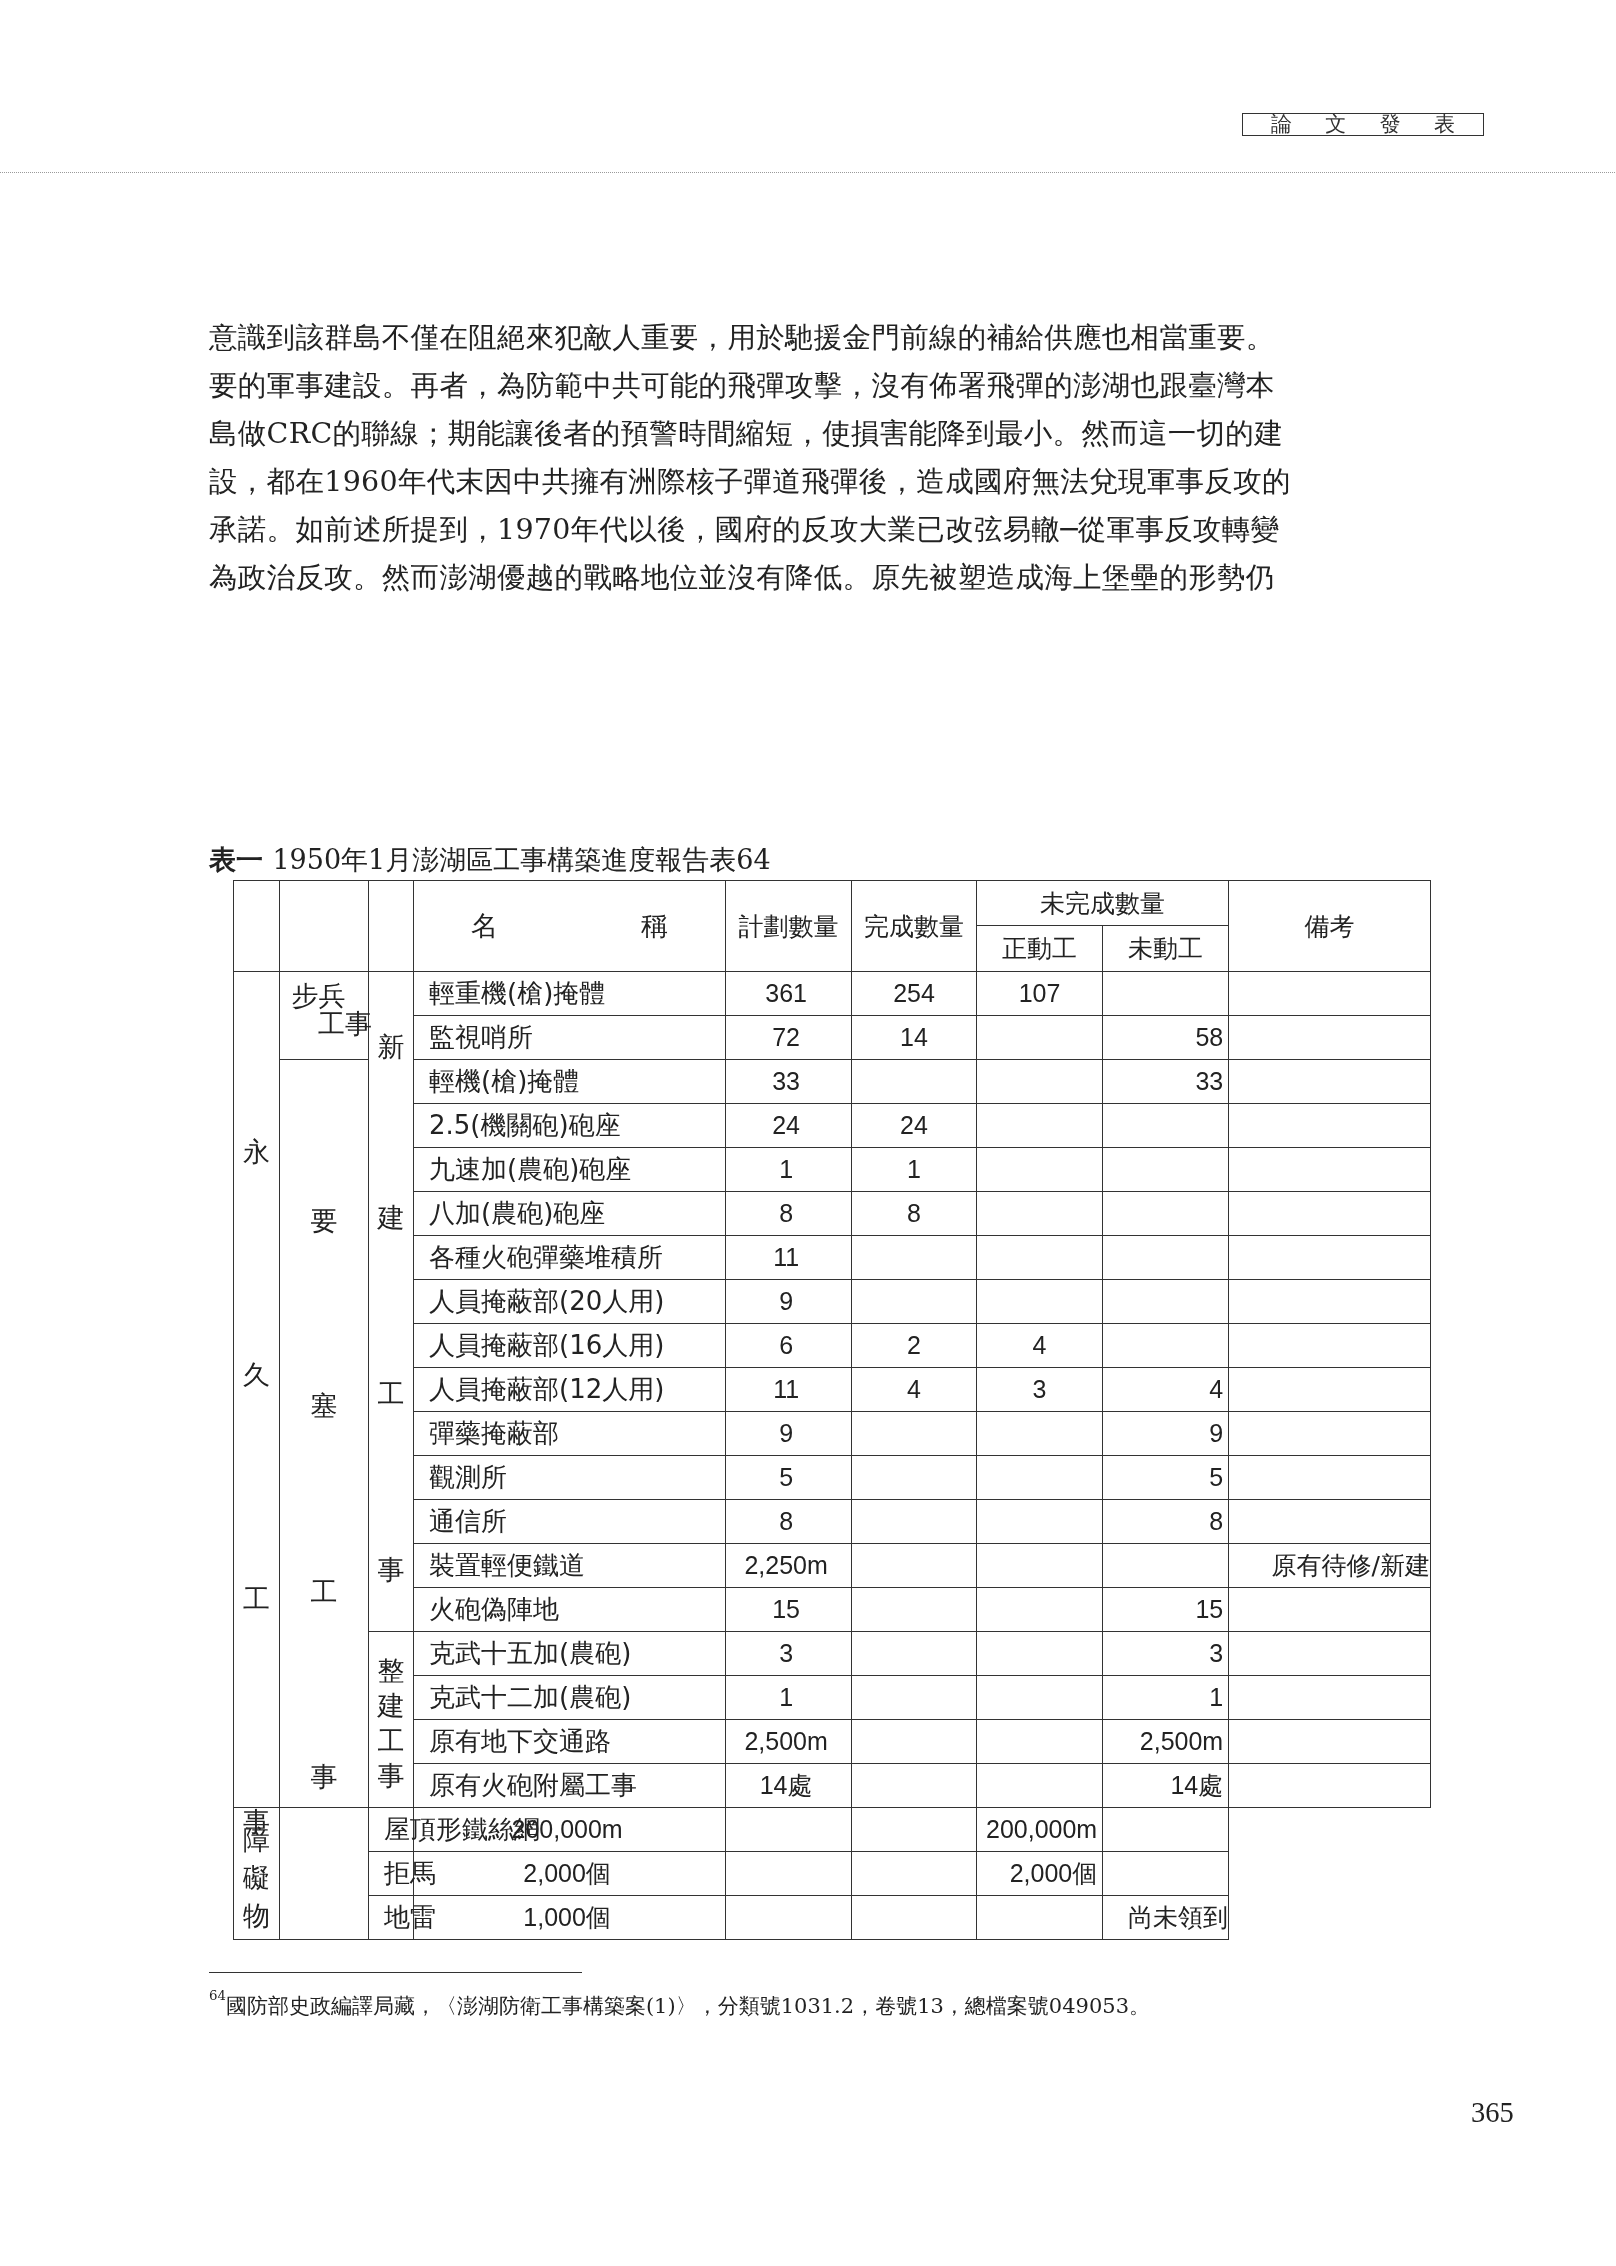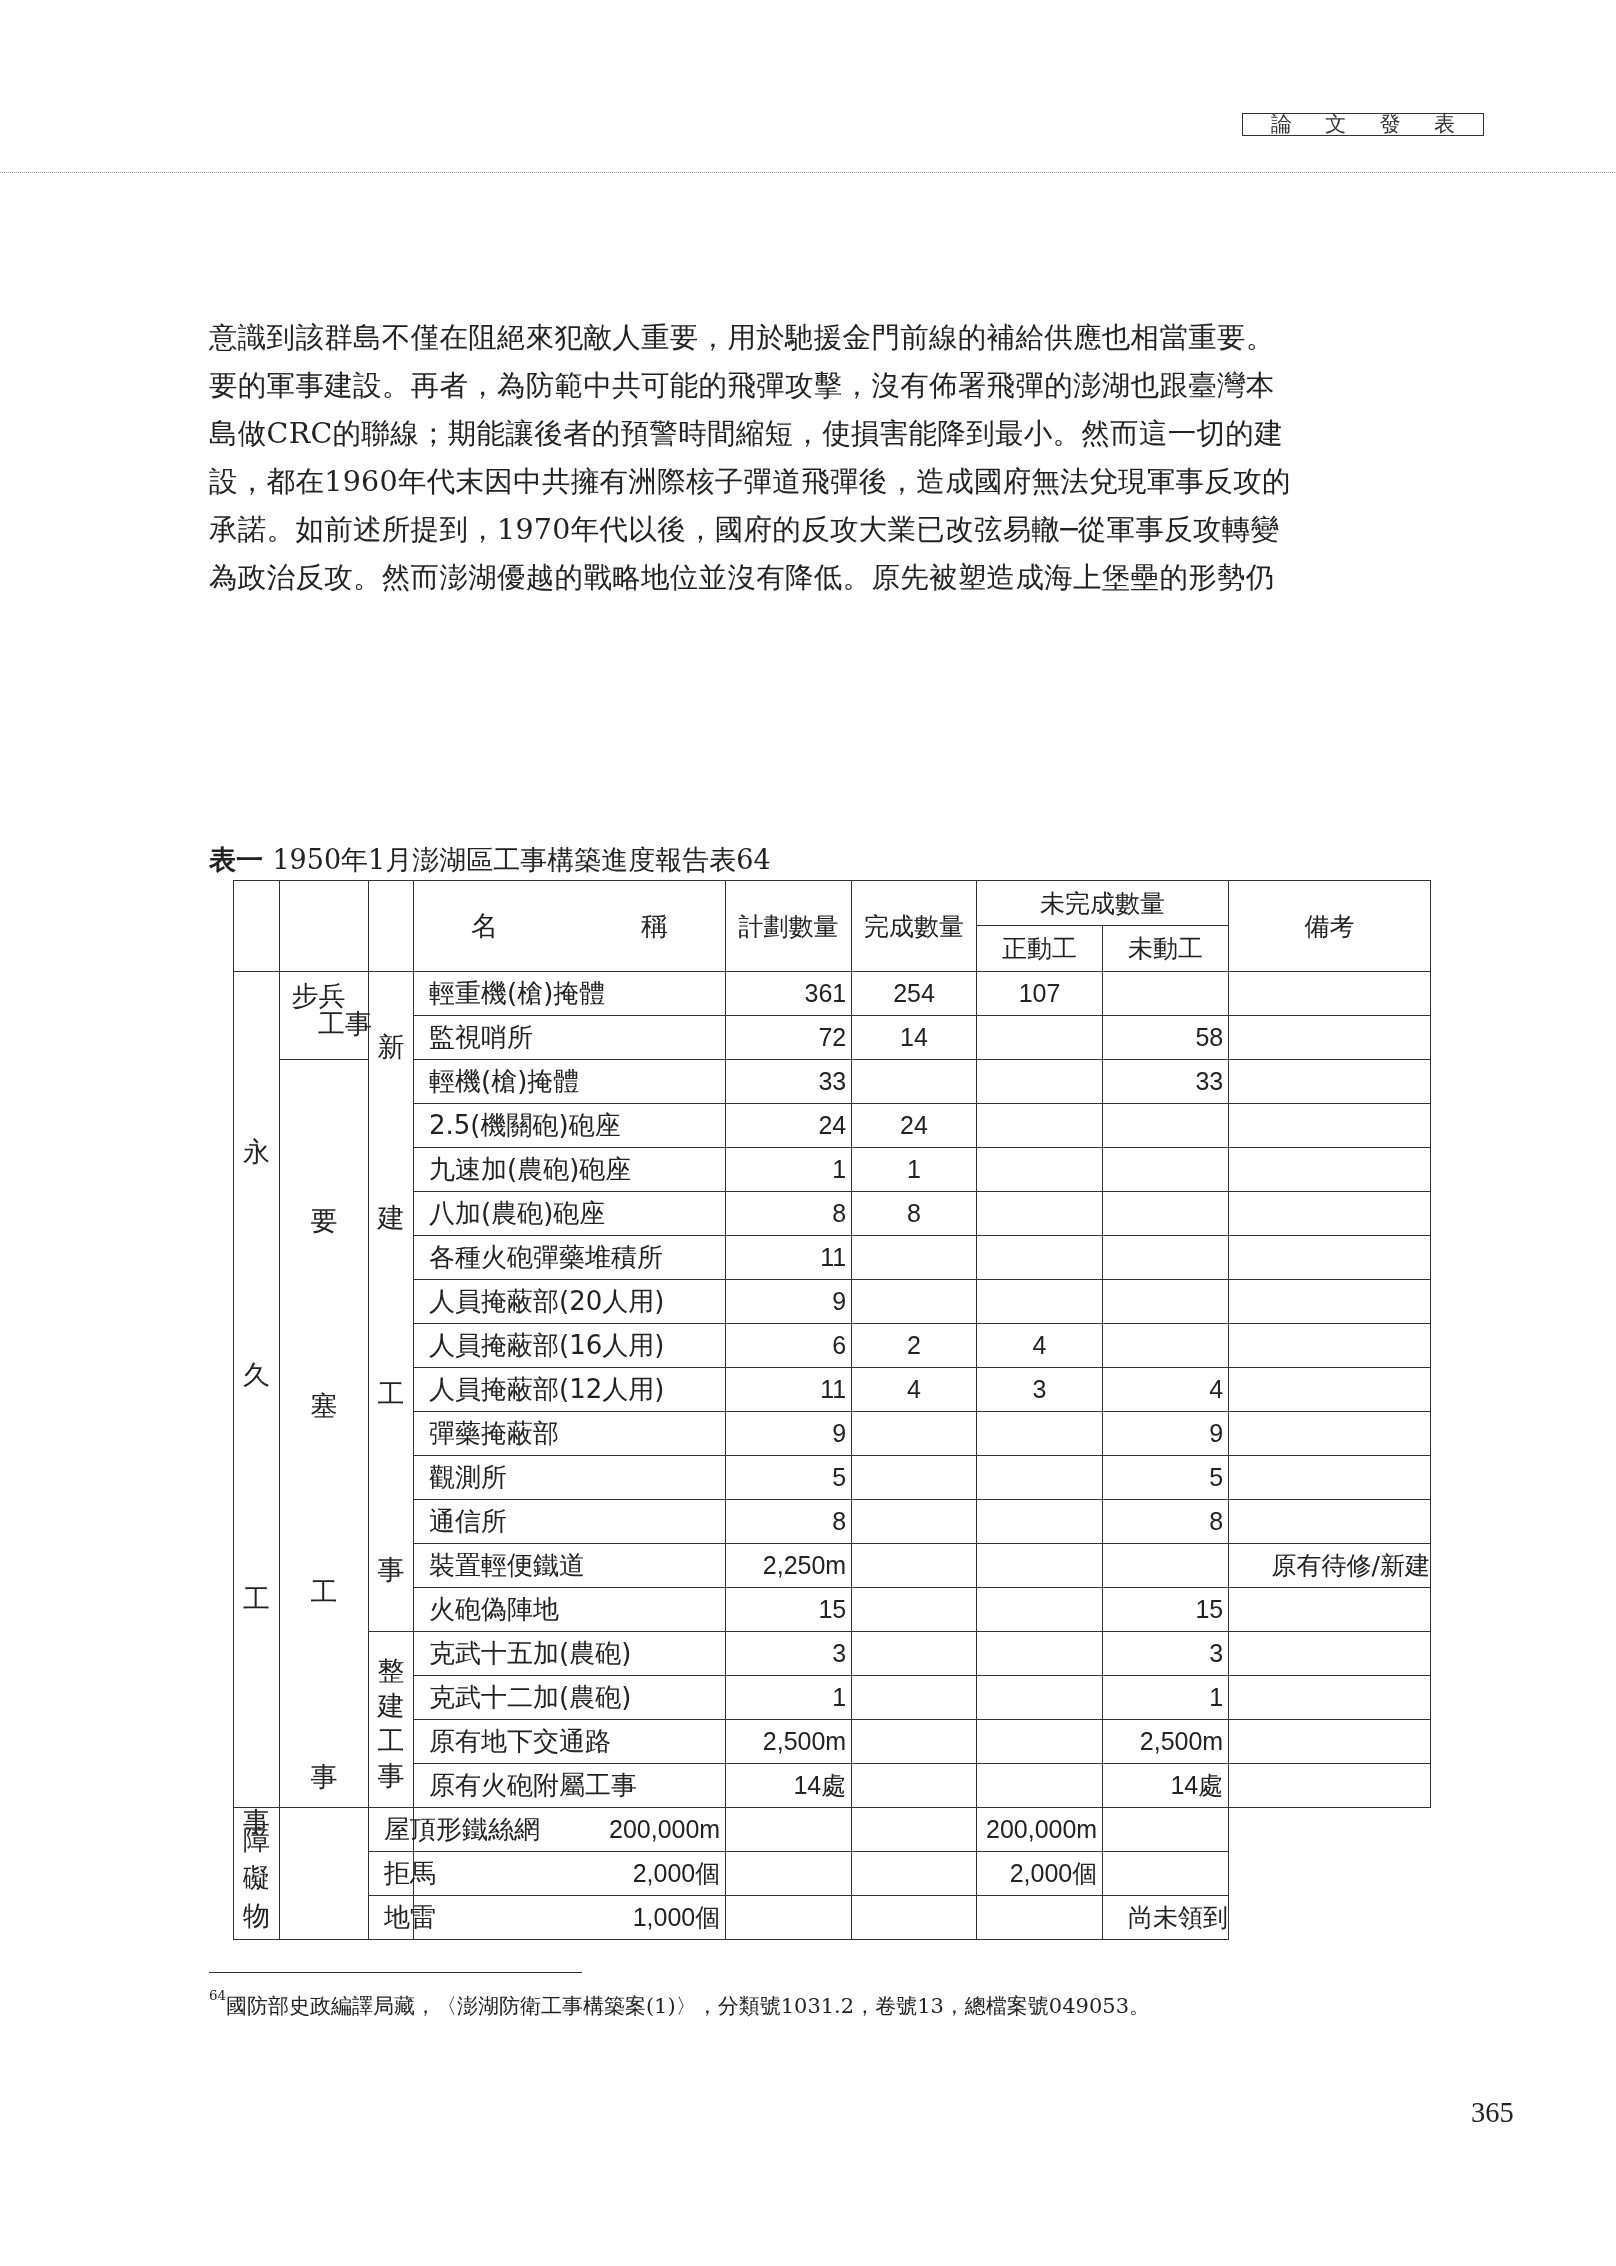--- a/index.html
+++ b/index.html
@@ -24,21 +24,21 @@
 
   table.report { position: absolute; left: 209px; top: 880px; border-collapse: collapse;
     table-layout: fixed; width: 1196px; font-family: "Liberation Sans", "DejaVu Sans", sans-serif;
     font-size: 25px; color: #222; margin-left: 24px; }
   table.report td { border: 1.9px solid #333; padding: 0; overflow: visible; white-space: nowrap; }
   table.report tr.hdr1 td, table.report tr.hdr2 td { text-align: center; }
   table.report tr.hdr1 { height: 45px; }
   table.report tr.hdr2 { height: 46px; }
   table.report tr.data { height: 44px; }
   td.name { padding-left: 15px !important; text-align: left; font-family: "DejaVu Sans", sans-serif; font-size: 26px; }
-  td.num { text-align: right; padding-right: 4.8px !important; }
+  td.num { text-align: center; padding-right: 4.8px !important; }
   td.numc { text-align: center; }
   td.numr { text-align: right; padding-right: 4.8px !important; }
   td.remark { text-align: right; padding-left: 5.7px !important; font-family: "DejaVu Sans", sans-serif; font-size: 25px; }
   td.vert { vertical-align: top; text-align: center; font-family: "DejaVu Sans", sans-serif; font-size: 27px; position: relative; }
   .vchars { position: absolute; left: 0; right: 0; display: flex; flex-direction: column; align-items: center; }
   .hdr-name { font-family: "DejaVu Sans", sans-serif; font-size: 27px; word-spacing: 0; }
   .hdr-name span { display: inline-block; }
   .hdr-name .gap { width: 143px; }
 
   .footnote-rule { position: absolute; left: 209px; top: 1972px; width: 373px; height: 0; border-top: 1.4px solid #333; }

